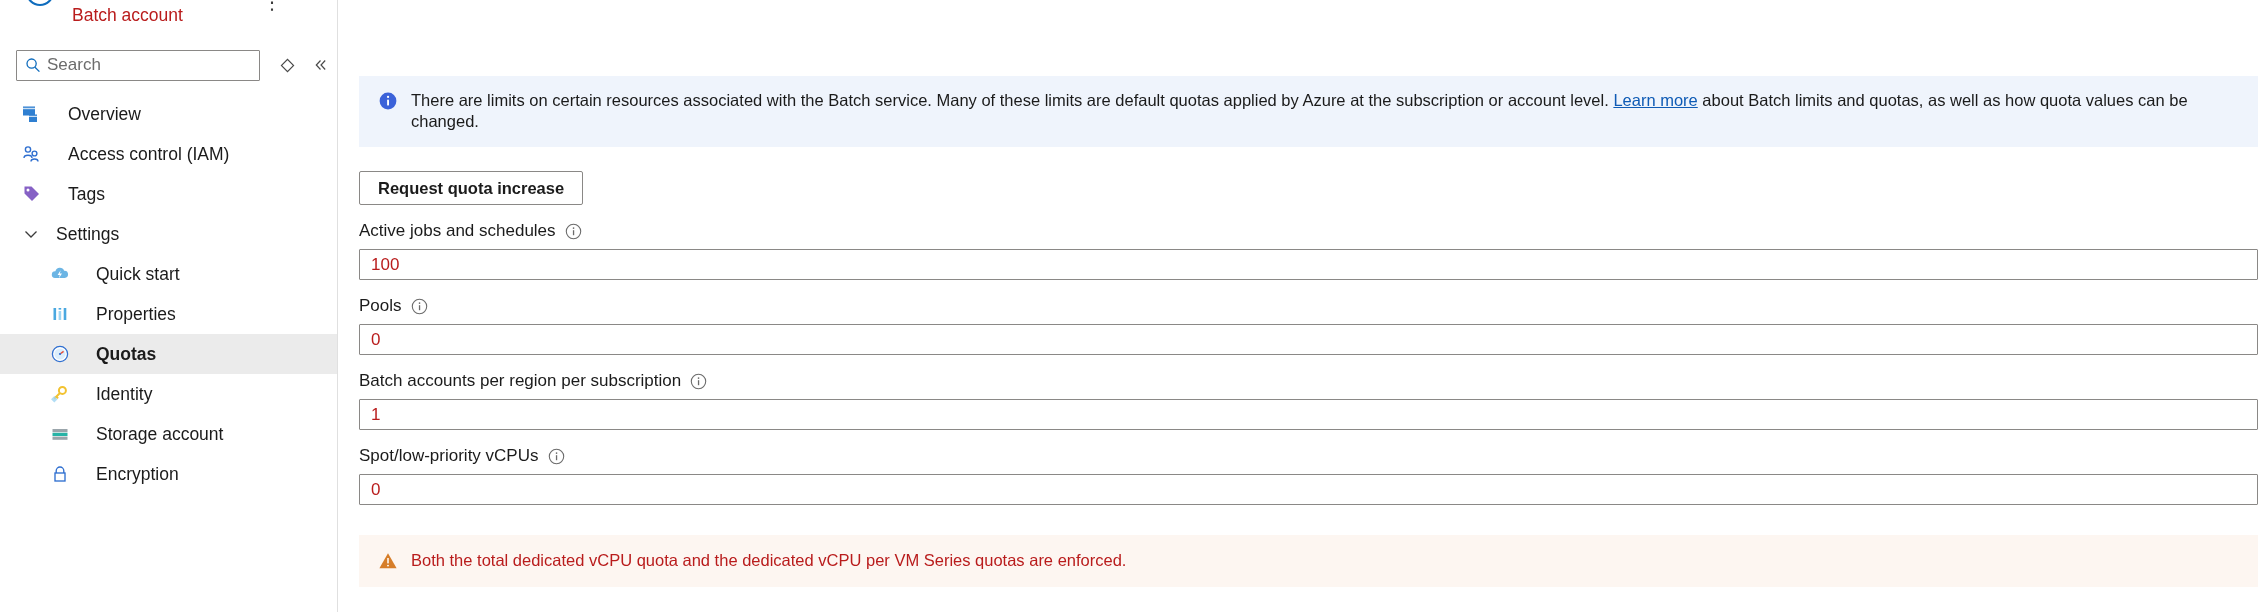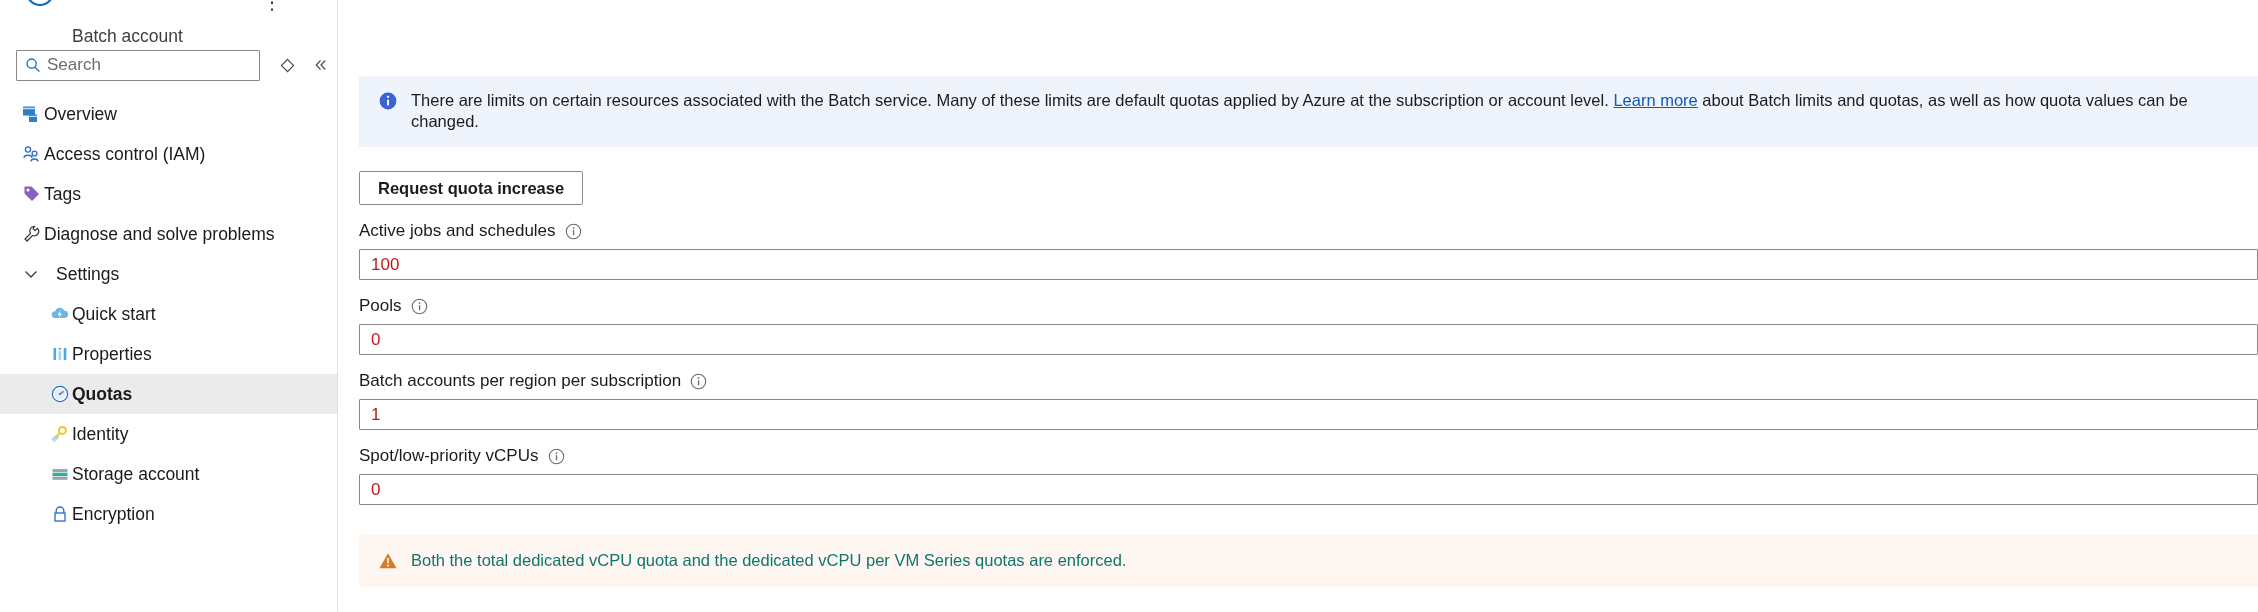--- a/index.html
+++ b/index.html
@@ -41,24 +41,23 @@
   .res-icon {
     width: 44px; height: 44px;
     margin-top: -20px;
     flex: 0 0 44px;
     position: relative;
   }
   .res-icon svg { display: block; }
   .res-text { padding-top: 5px; }
   .res-sub {
     font-size: 17.5px;
-    color: #404040;
+    color: #b91c1c;
     line-height: 20px;
     white-space: nowrap;
-    margin-top: 21px;
   }
   .res-dots {
     position: absolute;
     left: 262px; top: -4px;
     font-size: 20px;
     color: #3b3b3b;
     letter-spacing: 1px;
     line-height: 12px;
   }
 
@@ -107,21 +106,21 @@
     cursor: pointer;
   }
   .srch-btn:first-of-type { margin-left: 10px; }
 
   .nav { margin-top: 12px; }
   .nav-item {
     display: flex;
     align-items: center;
     height: 40px;
     padding-left: 20px;
-    gap: 2px;
+    gap: 26px;
     cursor: pointer;
     font-size: 17.5px;
     color: #1b1b1b;
     white-space: nowrap;
   }
   .nav-item .ico {
     width: 22px; height: 22px;
     flex: 0 0 22px;
     display: flex; align-items: center; justify-content: center;
   }
@@ -201,21 +200,21 @@
 
   .warn {
     display: flex;
     align-items: flex-start;
     gap: 13px;
     background: #fdf6f1;
     padding: 15px 18px 16px 19px;
     margin-top: 30px;
     font-size: 16.5px;
     line-height: 21px;
-    color: #0f766e;
+    color: #b91c1c;
   }
   .warn .wico { flex: 0 0 20px; width: 20px; height: 20px; margin-top: 1px; }
 </style>
 </head>
 <body>
 
 <div class="page">
 
   <div class="sidebar">
 
@@ -286,28 +285,20 @@
       <div class="nav-item">
         <span class="ico">
           <svg width="21" height="21" viewBox="0 0 21 21">
             <path d="M10.5 2.5 L18 10 L11 17 L3.5 9.5 L3.5 2.5 Z" fill="#8661c5"></path>
             <circle cx="7" cy="6" r="1.5" fill="#ffffff"></circle>
           </svg>
         </span>
         <span>Tags</span>
       </div>
 
-      <div class="nav-item">
-        <span class="ico">
-          <svg width="21" height="21" viewBox="0 0 21 21">
-            <path d="M13.5 2.5 a4.5 4.5 0 0 0 -4 7 L4 15 l2 2 l5.5 -5.5 a4.5 4.5 0 0 0 5 -7.2 l-2.4 2.4 l-2 -2 z" fill="none" stroke="#3b3b3b" stroke-width="1.25"></path>
-          </svg>
-        </span>
-        <span>Diagnose and solve problems</span>
-      </div>
 
       <div class="nav-item group">
         <span class="ico">
           <svg width="18" height="18" viewBox="0 0 18 18">
             <polyline points="3.5,6.5 9,12 14.5,6.5" fill="none" stroke="#3b3b3b" stroke-width="1.3"></polyline>
           </svg>
         </span>
         <span>Settings</span>
       </div>
 

